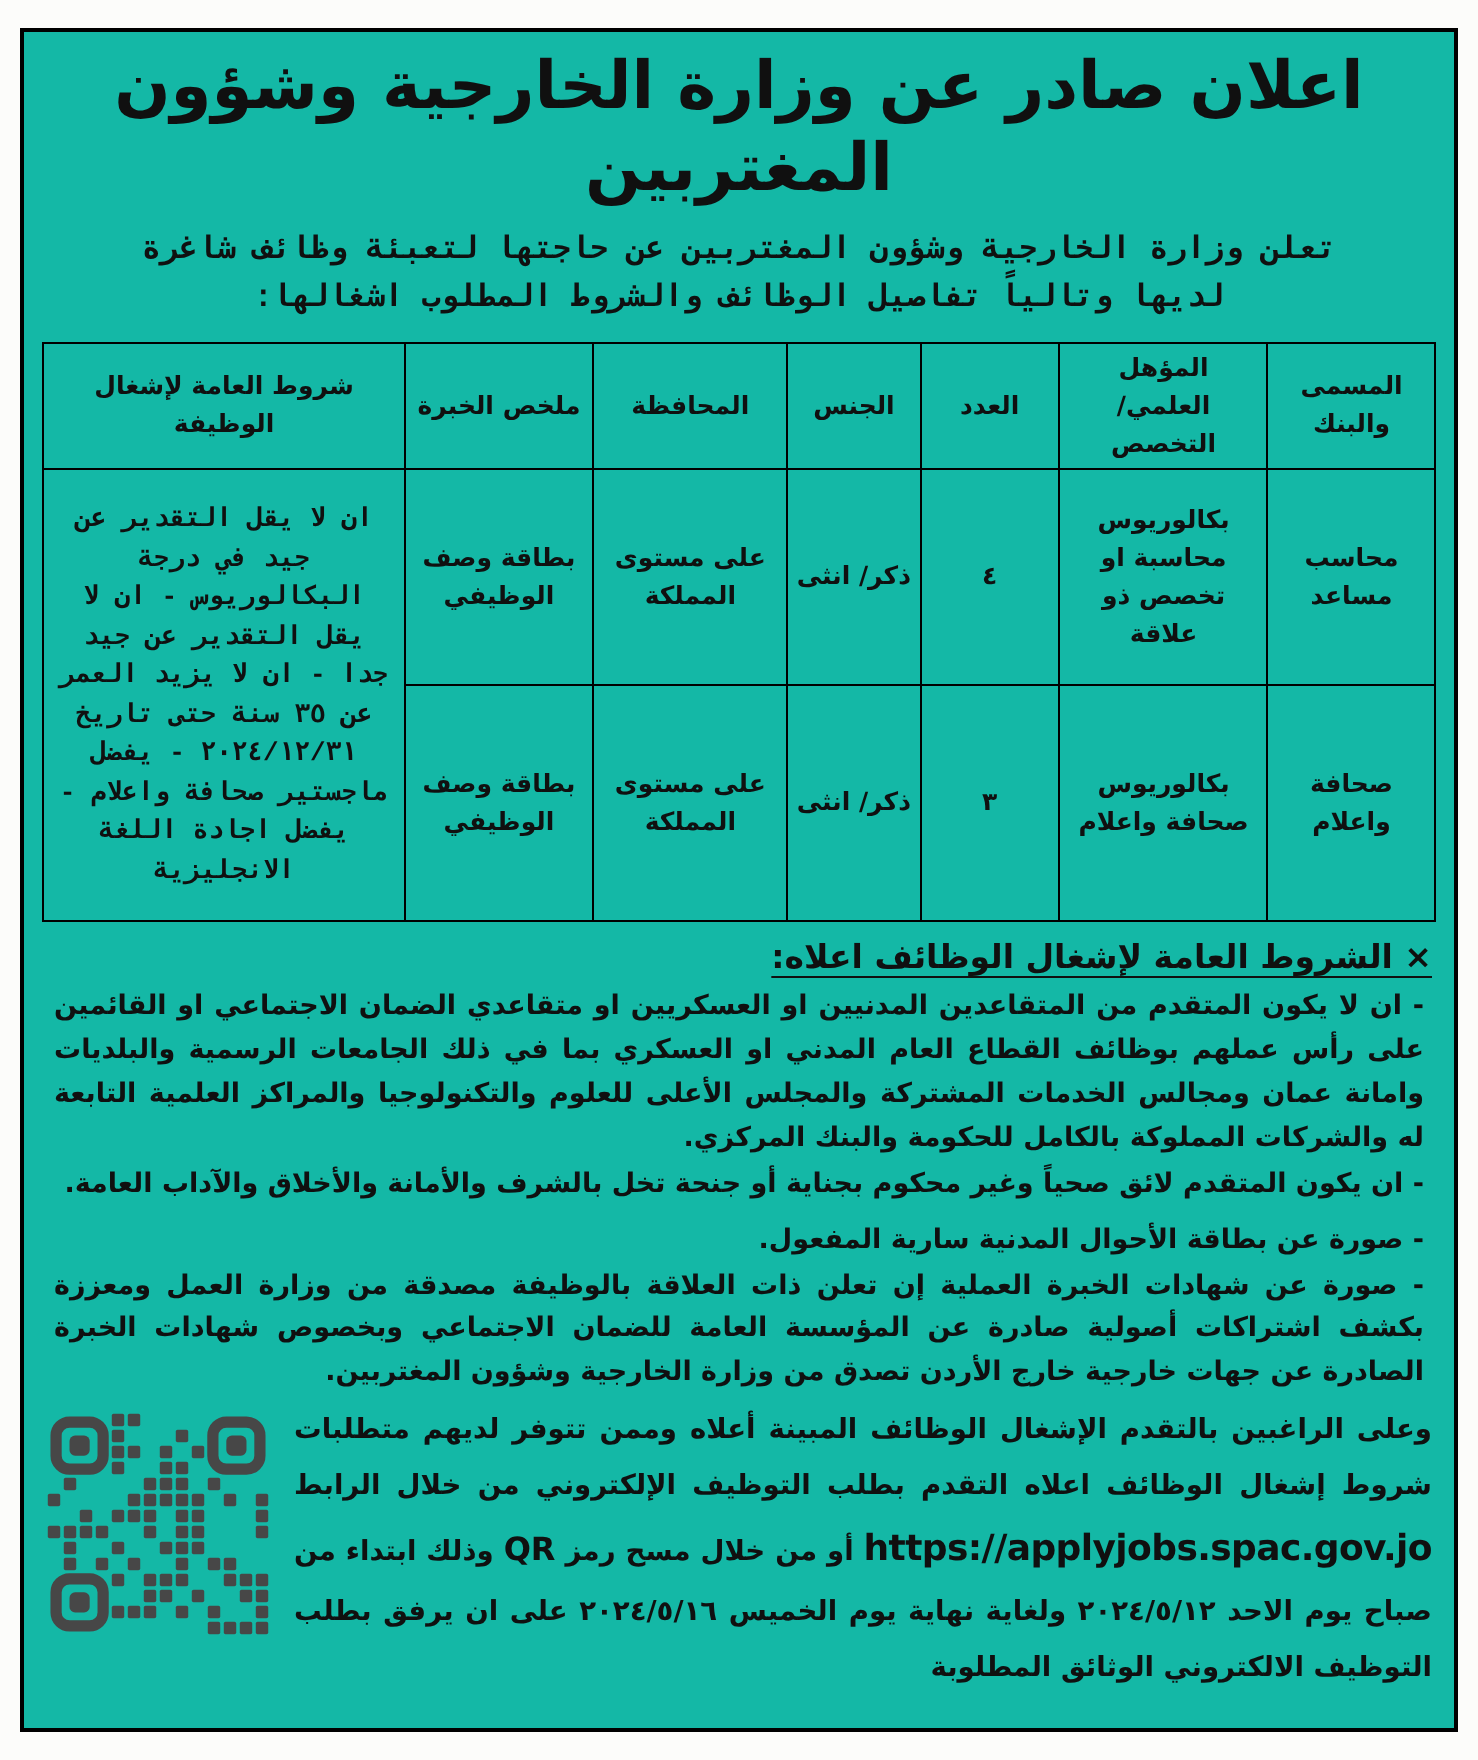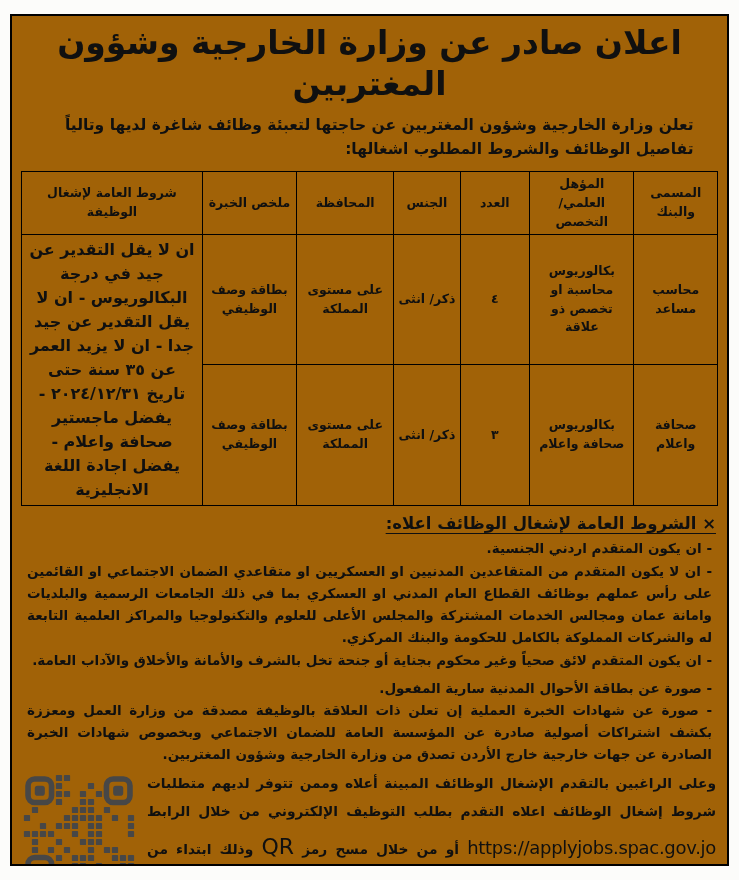--- a/index.html
+++ b/index.html
@@ -5,67 +5,67 @@
   html,body{margin:0;padding:0;}
   body{
     width:739px;height:880px;position:relative;
     background:#fcfcfa;color:#101010;
     font-family:"DejaVu Sans",sans-serif;
     font-weight:700;
     -webkit-font-smoothing:antialiased;
   }
   .sheet{
     position:absolute;left:10px;top:14px;width:719px;height:852px;
-    box-sizing:border-box;border:2.5px solid #000;background:#a16207;
+    box-sizing:border-box;border:2.5px solid #000;background:#14b8a6;
     padding:2px 9px 4px 9px;direction:rtl;overflow:hidden;
   }
   .title{
     text-align:center;font-size:33px;font-weight:800;
     margin:4px 0 2px 0;letter-spacing:-.5px;line-height:1.25;
   }
   .subtitle{
-    font-size:15.5px;line-height:1.6;
-    width:93%;margin:8px auto 9px auto;
+    text-align:center;font-size:15.5px;line-height:1.6;
+    width:93%;margin:8px auto 9px auto;font-family:Liberation Mono, monospace;
   }
   table.jobs{
     width:100%;border-collapse:collapse;table-layout:fixed;
     font-size:12.5px;
   }
   table.jobs th,table.jobs td{
     border:1.6px solid #000;text-align:center;vertical-align:middle;
     padding:3px 4px;font-weight:700;line-height:1.5;
   }
   table.jobs thead tr{height:56px;}
   tr.row-1{height:108px;}
   tr.row-2{height:118px;}
   td.conditions-cell{
     text-align:justify;vertical-align:top;padding:6px 7px;
-    font-size:16px;line-height:1.8;
+    font-size:13px;line-height:1.8;font-family:Liberation Mono, monospace;
   }
   .section{margin:6px 2px 0 2px;}
   .section-heading{
     font-size:16.5px;font-weight:800;
     text-decoration:underline;text-underline-offset:4px;
     margin:8px 0 5px 0;
   }
   .bullet{
     font-size:13.5px;line-height:1.62;text-align:justify;margin:1px 4px;
   }
   .apply-block{margin:4px 2px 0 2px;overflow:hidden;}
   .qr-box{
     float:left;width:112px;height:112px;margin:4px 12px 2px 0;
   }
   .apply-text{
     font-size:13.8px;line-height:2.0;text-align:justify;
   }
   .apply-url{
-    font-size:18px;font-weight:400;direction:ltr;unicode-bidi:embed;
+    font-size:18px;font-weight:700;direction:ltr;unicode-bidi:embed;
     letter-spacing:-.3px;white-space:nowrap;
   }
-  .qr-label{font-size:22px;font-weight:400;}
+  .qr-label{font-size:16px;font-weight:700;}
 </style>
 </head>
 <body>
 
 <div class="sheet">
 
   <div class="title">اعلان صادر عن وزارة الخارجية وشؤون المغتربين</div>
 
   <div class="subtitle">تعلن وزارة الخارجية وشؤون المغتربين عن حاجتها لتعبئة وظائف شاغرة لديها وتالياً تفاصيل الوظائف والشروط المطلوب اشغالها:</div>
 
@@ -106,21 +106,20 @@
         <td>٣</td>
         <td>ذكر/ انثى</td>
         <td>على مستوى المملكة</td>
         <td>بطاقة وصف الوظيفي</td>
       </tr>
     </tbody>
   </table>
 
   <div class="section">
     <div class="section-heading">× الشروط العامة لإشغال الوظائف اعلاه:</div>
-    <div class="bullet">- ان يكون المتقدم اردني الجنسية.</div>
     <div class="bullet">- ان لا يكون المتقدم من المتقاعدين المدنيين او العسكريين او متقاعدي الضمان الاجتماعي او القائمين على رأس عملهم بوظائف القطاع العام المدني او العسكري بما في ذلك الجامعات الرسمية والبلديات وامانة عمان ومجالس الخدمات المشتركة والمجلس الأعلى للعلوم والتكنولوجيا والمراكز العلمية التابعة له والشركات المملوكة بالكامل للحكومة والبنك المركزي.</div>
     <div class="bullet">- ان يكون المتقدم لائق صحياً وغير محكوم بجناية أو جنحة تخل بالشرف والأمانة والأخلاق والآداب العامة.</div>
   </div>
 
   <div class="section">
     <div class="bullet">- صورة عن بطاقة الأحوال المدنية سارية المفعول.</div>
     <div class="bullet">- صورة عن شهادات الخبرة العملية إن تعلن ذات العلاقة بالوظيفة مصدقة من وزارة العمل ومعززة بكشف اشتراكات أصولية صادرة عن المؤسسة العامة للضمان الاجتماعي وبخصوص شهادات الخبرة الصادرة عن جهات خارجية خارج الأردن تصدق من وزارة الخارجية وشؤون المغتربين.</div>
   </div>
 
   <div class="apply-block">

